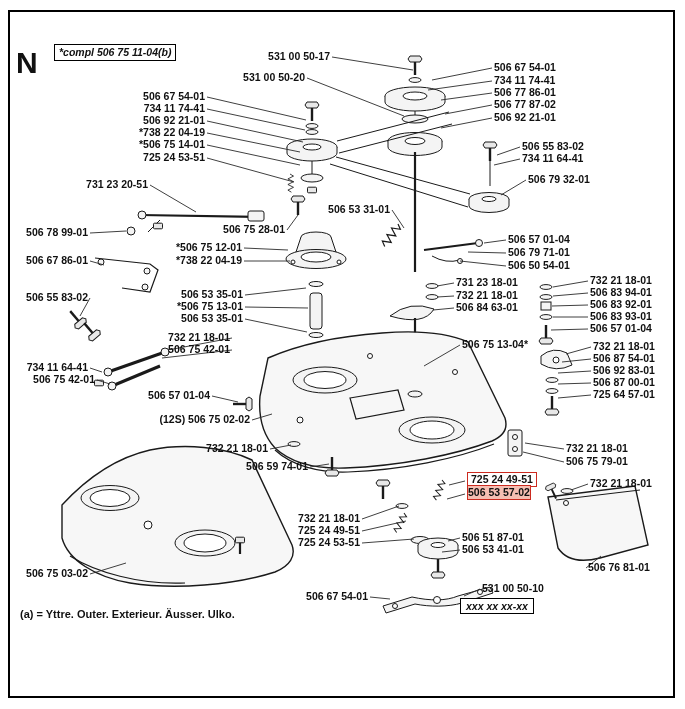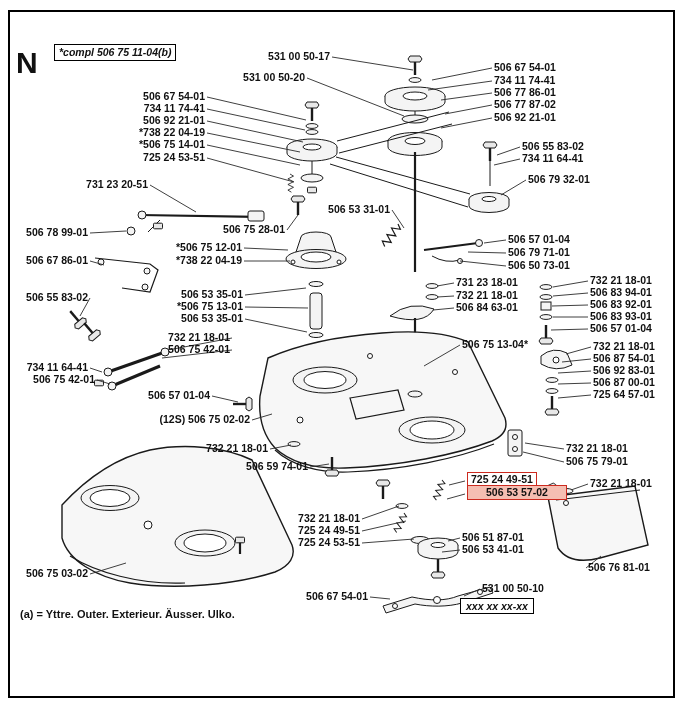--- a/index.html
+++ b/index.html
@@ -4,21 +4,21 @@
 <style>
   *{margin:0;padding:0;box-sizing:border-box}
   html,body{background:#fff}
   body{font-family:"Liberation Sans",sans-serif;color:#111}
   .sheet{position:relative;width:685px;height:709px;background:#fff;overflow:hidden}
   .frame{position:absolute;left:8px;top:10px;width:667px;height:688px;border:2px solid #000;pointer-events:none}
   #diagram{position:absolute;left:0;top:0}
   #label-layer{position:absolute;left:0;top:0;width:685px;height:709px}
   .part-label{position:absolute;font-size:10.5px;font-weight:bold;white-space:nowrap;line-height:13px;color:#101010}
   .hl-outline{border:1.4px solid var(--hl,#cc2a1f);padding:0 3px;margin-top:-2px;background:#fff}
-  .hl-fill{border:1.4px solid var(--hl,#cc2a1f);padding:0 18px;margin-top:-2px;background:#f5beb2}
+  .hl-fill{border:1.4px solid var(--hl,#cc2a1f);padding:0 0;margin-top:-2px;background:#f5beb2}
   .section-letter{position:absolute;left:16px;top:46px;font-size:30px;font-weight:bold;letter-spacing:1px}
   .compl{position:absolute;left:54px;top:45px}
   .compl .bx{border:1.4px solid #000;font-size:10.5px;font-weight:bold;padding:0 4px;line-height:14.5px;width:fit-content;background:#fff}
   .compl .bx.it{font-style:italic;margin-top:-1px}
   .legend{position:absolute;left:20px;top:608px;font-size:11px;font-weight:bold;line-height:13.5px}
   .newpart{position:absolute;left:460px;top:598px;display:flex;gap:5px;align-items:flex-start}
   .newpart .bx{border:1.6px solid #000;font-size:10.5px;font-weight:bold;font-style:italic;padding:1px 5px;white-space:nowrap;background:#fff}
   .newpart .txt{font-size:10px;line-height:12.5px;width:132px}
   svg .part{fill:#f4f4f4;stroke:#1a1a1a;stroke-width:1}
   svg .deck{fill:#f7f7f7;stroke:#1a1a1a;stroke-width:1.4}
@@ -316,21 +316,21 @@
       <div class="part-label" style="top: 152px; left: 522px;">734 11 64-41</div>
       <div class="part-label" style="top: 173px; left: 528px;">506 79 32-01</div>
       <div class="part-label" style="top: 178px; right: 537px;">731 23 20-51</div>
       <div class="part-label" style="top: 203px; right: 295px;">506 53 31-01</div>
       <div class="part-label" style="top: 226px; right: 597px;">506 78 99-01</div>
       <div class="part-label" style="top: 223px; right: 400px;">506 75 28-01</div>
       <div class="part-label" style="top: 241px; right: 443px;">*506 75 12-01</div>
       <div class="part-label" style="top: 254px; right: 443px;">*738 22 04-19</div>
       <div class="part-label" style="top: 233px; left: 508px;">506 57 01-04</div>
       <div class="part-label" style="top: 246px; left: 508px;">506 79 71-01</div>
-      <div class="part-label" style="top: 259px; left: 508px;">506 50 73-01</div>
+      <div class="part-label" style="top: 259px; left: 508px;">506 50 54-01</div>
       <div class="part-label" style="top: 254px; right: 597px;">506 67 86-01</div>
       <div class="part-label" style="top: 288px; right: 442px;">506 53 35-01</div>
       <div class="part-label" style="top: 300px; right: 442px;">*506 75 13-01</div>
       <div class="part-label" style="top: 312px; right: 442px;">506 53 35-01</div>
       <div class="part-label" style="top: 291px; right: 597px;">506 55 83-02</div>
       <div class="part-label" style="top: 276px; left: 456px;">731 23 18-01</div>
       <div class="part-label" style="top: 289px; left: 456px;">732 21 18-01</div>
       <div class="part-label" style="top: 301px; left: 456px;">506 84 63-01</div>
       <div class="part-label" style="top: 274px; left: 590px;">732 21 18-01</div>
       <div class="part-label" style="top: 286px; left: 590px;">506 83 94-01</div>

